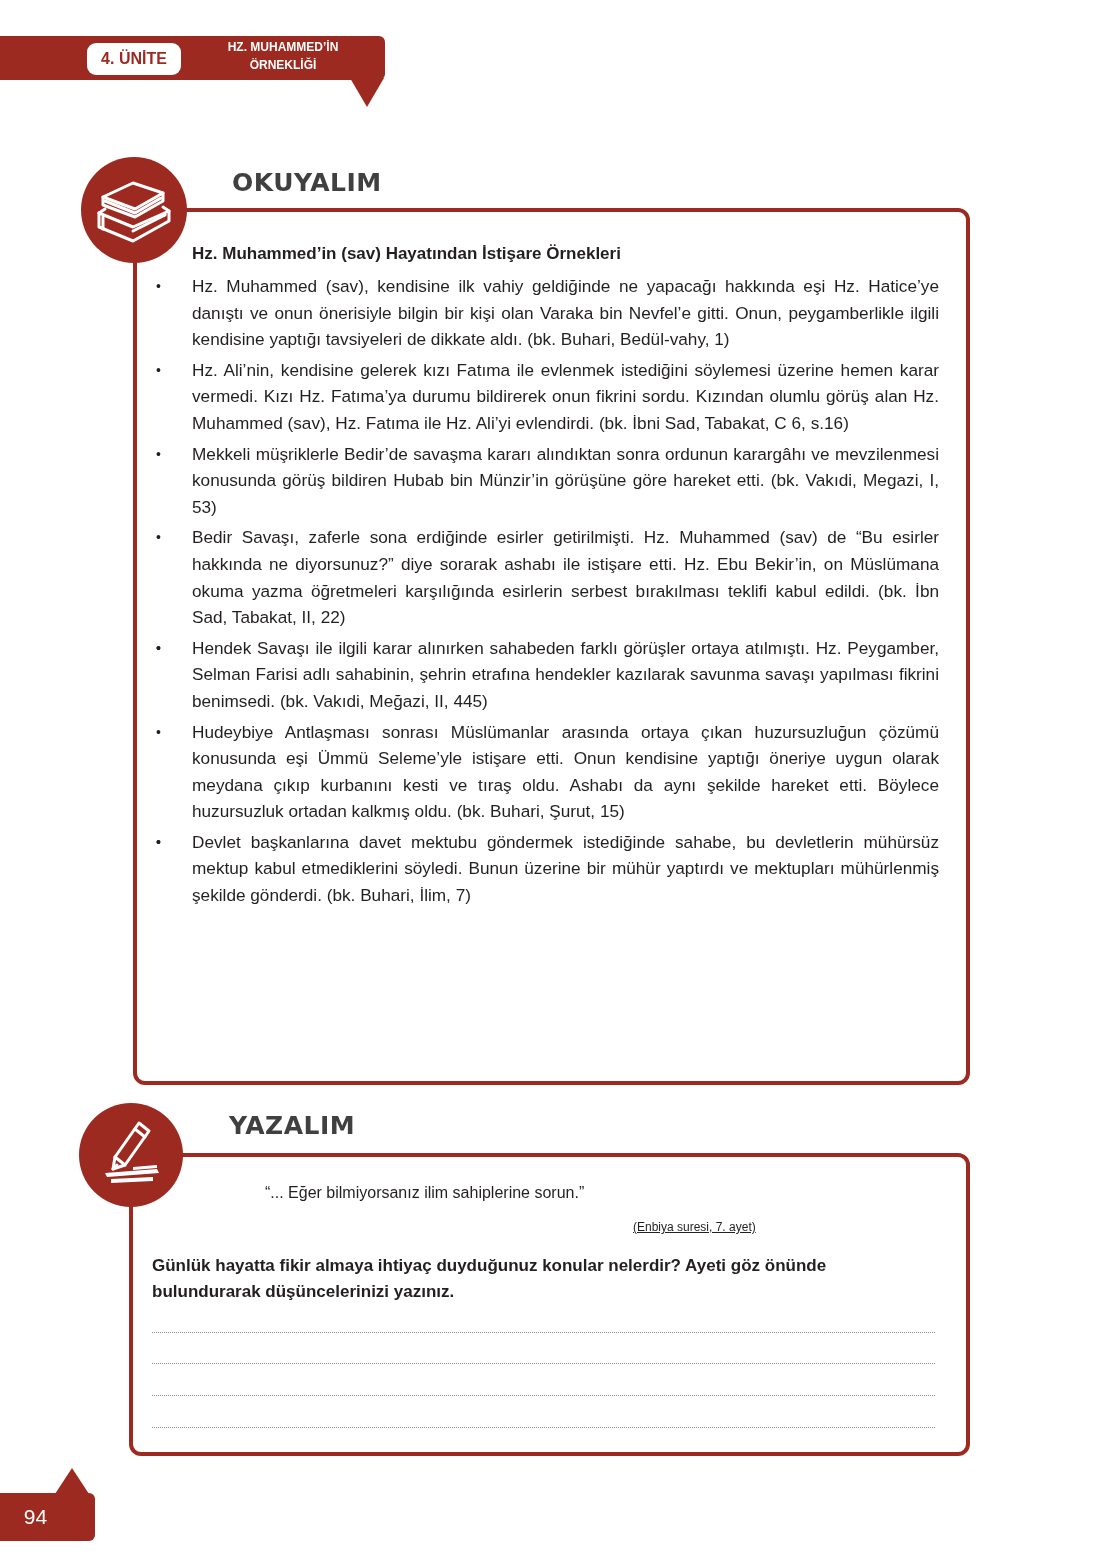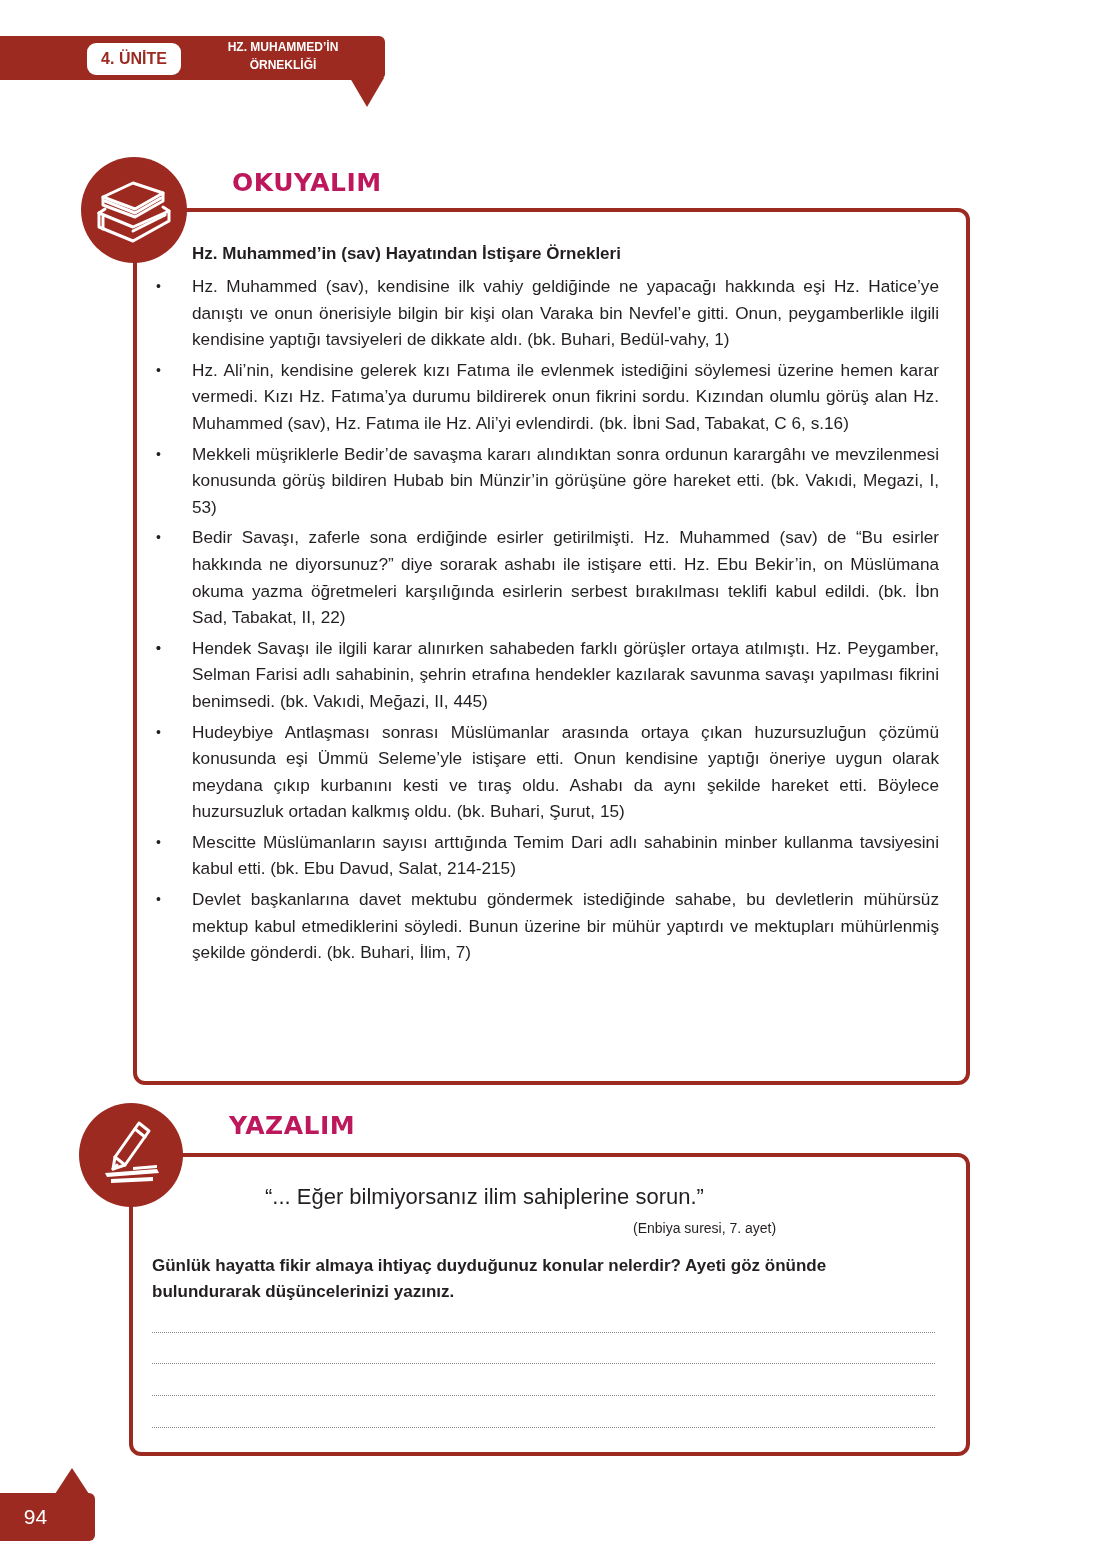--- a/index.html
+++ b/index.html
@@ -13,37 +13,37 @@
   .unit-pointer { left:350px; top:78px; width:0; height:0;
                   border-left:17px solid transparent; border-right:17px solid transparent;
                   border-top:29px solid #9c2a20; }
   .unit-pill { left:87px; top:43px; width:94px; height:32px; background:#fff; border-radius:9px;
                display:flex; align-items:center; justify-content:center;
                color:#9c2a20; font-weight:bold; font-size:16px; }
   .unit-title { left:188px; top:38px; width:190px; text-align:center; color:#fff;
                 font-weight:bold; font-size:12px; line-height:18px; }
 
   
-  .section-title { color:#be185d; font-weight:bold; font-size:25px; letter-spacing:0.5px;
+  .section-title { color:#404040; font-weight:bold; font-size:25px; letter-spacing:0.5px;
                    font-family:"DejaVu Sans", sans-serif; }
 
   
   .box { border:4px solid #9c2a20; border-radius:12px; background:#fff; box-sizing:border-box; }
 
   .circle { border-radius:50%; background:#9c2a20; display:flex; align-items:center; justify-content:center; }
 
   .doc-title { font-weight:bold; font-size:17px; text-align:left; }
 
   .bullets { list-style:none; margin:0; padding:0; }
   .bullet { position:relative; padding-left:0; font-size:17.2px; line-height:26.6px;
             text-align:justify; margin-bottom:4px; }
   .bullet .dot { position:absolute; left:-36px; top:0; font-size:14px; }
 
-  .quote { font-size:22px; }
-  .source { font-size:14px; }
+  .quote { font-size:16px; }
+  .source { font-size:12px;text-decoration:underline; }
   .question { font-weight:bold; font-size:17px; line-height:26px; }
   .dotline { border-bottom:1.5px dotted #8a8a8a; height:0; }
 
   .page-box { left:0; top:1493px; width:95px; height:48px; background:#9c2a20;
               border-radius:0 6px 6px 0; color:#fff; font-size:21px;
               display:flex; align-items:center; justify-content:center; padding-right:24px; box-sizing:border-box; }
   .page-pointer { left:55px; top:1468px; width:0; height:0;
                   border-left:17px solid transparent; border-right:17px solid transparent;
                   border-bottom:26px solid #9c2a20; }
 </style>
@@ -82,21 +82,21 @@
 <div class="abs doc-title" style="left:192px; top:244px; width:746px;">Hz. Muhammed’in (sav) Hayatından İstişare Örnekleri</div>
 
 <ul class="abs bullets" style="left:192px; top:273px; width:747px;">
   <li class="bullet"><span class="dot">•</span><span>Hz. Muhammed (sav), kendisine ilk vahiy geldiğinde ne yapacağı hakkında eşi Hz. Hatice’ye danıştı ve onun önerisiyle bilgin bir kişi olan Varaka bin Nevfel’e gitti. Onun, peygamberlikle ilgili kendisine yaptığı tavsiyeleri de dikkate aldı. (bk. Buhari, Bedül-vahy, 1)</span></li>
   <li class="bullet"><span class="dot">•</span><span>Hz. Ali’nin, kendisine gelerek kızı Fatıma ile evlenmek istediğini söylemesi üzerine hemen karar vermedi. Kızı Hz. Fatıma’ya durumu bildirerek onun fikrini sordu. Kızından olumlu görüş alan Hz. Muhammed (sav), Hz. Fatıma ile Hz. Ali’yi evlendirdi. (bk. İbni Sad, Tabakat, C 6, s.16)</span></li>
   <li class="bullet"><span class="dot">•</span><span>Mekkeli müşriklerle Bedir’de savaşma kararı alındıktan sonra ordunun karargâhı ve mevzilenmesi konusunda görüş bildiren Hubab bin Münzir’in görüşüne göre hareket etti. (bk. Vakıdi, Megazi, I, 53)</span></li>
   <li class="bullet"><span class="dot">•</span><span>Bedir Savaşı, zaferle sona erdiğinde esirler getirilmişti. Hz. Muhammed (sav) de “Bu esirler hakkında ne diyorsunuz?” diye sorarak ashabı ile istişare etti. Hz. Ebu Bekir’in, on Müslümana okuma yazma öğretmeleri karşılığında esirlerin serbest bırakılması teklifi kabul edildi. (bk. İbn Sad, Tabakat, II, 22)</span></li>
   <li class="bullet"><span class="dot">•</span></li>
   <li class="bullet"><span class="dot">•</span><span>Hendek Savaşı ile ilgili karar alınırken sahabeden farklı görüşler ortaya atılmıştı. Hz. Peygamber, Selman Farisi adlı sahabinin, şehrin etrafına hendekler kazılarak savunma savaşı yapılması fikrini benimsedi. (bk. Vakıdi, Meğazi, II, 445)</span></li>
   <li class="bullet"><span class="dot">•</span><span>Hudeybiye Antlaşması sonrası Müslümanlar arasında ortaya çıkan huzursuzluğun çözümü konusunda eşi Ümmü Seleme’yle istişare etti. Onun kendisine yaptığı öneriye uygun olarak meydana çıkıp kurbanını kesti ve tıraş oldu. Ashabı da aynı şekilde hareket etti. Böylece huzursuzluk ortadan kalkmış oldu. (bk. Buhari, Şurut, 15)</span></li>
-  <li class="bullet"><span class="dot">•</span><span>Mescitte Müslümanların sayısı arttığında Temim Dari adlı sahabinin minber kullanma tavsiyesini kabul etti. (bk. Ebu Davud, Salat, 214-215)</span></li>
+  <li class="bullet"><span class="dot">•</span></li>
   <li class="bullet"><span class="dot">•</span><span>Devlet başkanlarına davet mektubu göndermek istediğinde sahabe, bu devletlerin mühürsüz mektup kabul etmediklerini söyledi. Bunun üzerine bir mühür yaptırdı ve mektupları mühürlenmiş şekilde gönderdi. (bk. Buhari, İlim, 7)</span></li>
 </ul>
 
 <div class="abs box" style="left:129px; top:1153px; width:841px; height:303px;"></div>
 
 <div class="abs circle" style="left:79px; top:1103px; width:104px; height:104px;">
   <svg width="76" height="76" viewBox="0 0 76 76">
     <g fill="none" stroke="#fff" stroke-width="3" stroke-linejoin="round" stroke-linecap="round">
       <path d="M46 6 L56 14 L32 48 L20 52 L22 40 Z"></path>
       <path d="M22 40 L32 48"></path>

